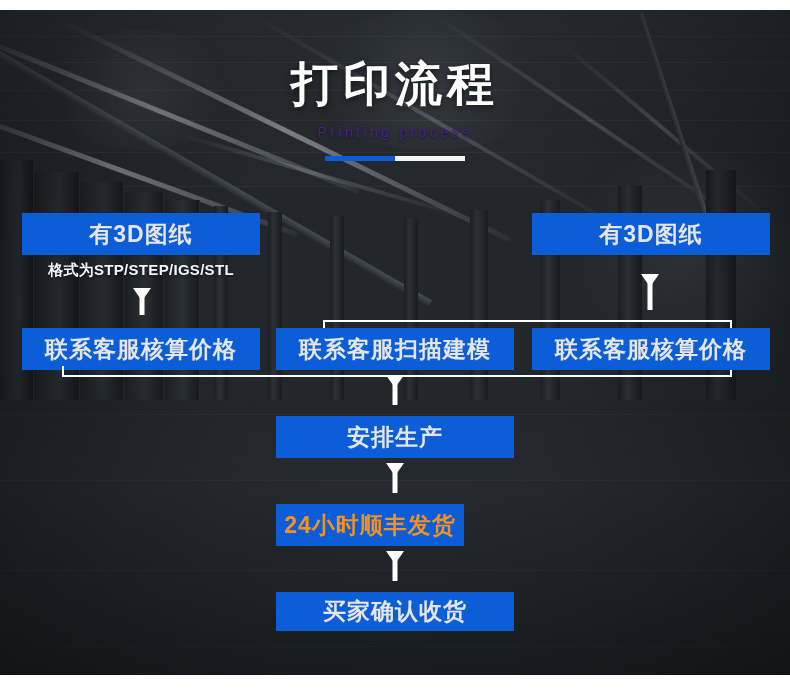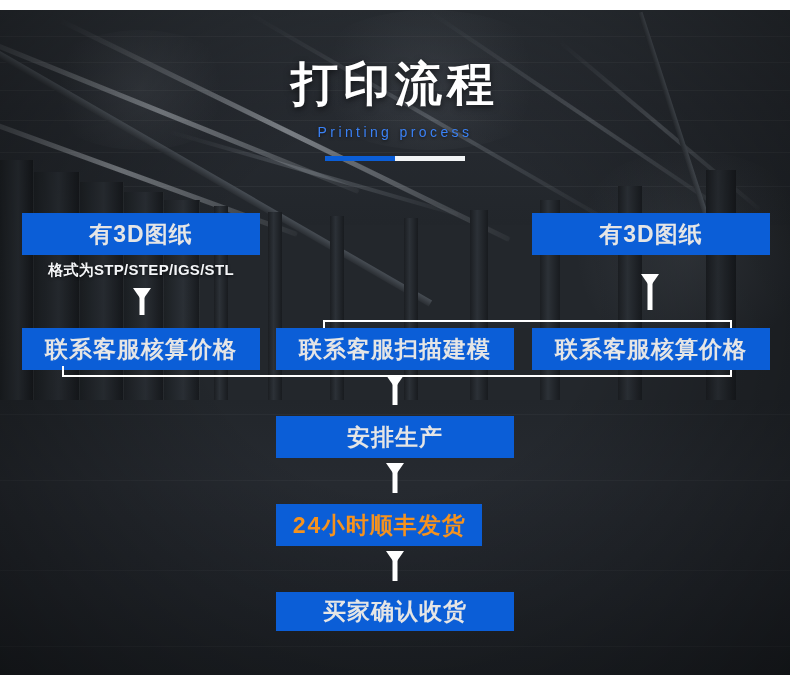--- a/index.html
+++ b/index.html
@@ -86,21 +86,21 @@
 
   
   .head{ position:absolute; left:0; top:0; width:790px; text-align:center; }
   .title{
     font-size:47px; font-weight:bold; color:#ffffff;
     letter-spacing:5px; line-height:1;
     text-shadow:0 2px 6px rgba(0,0,0,.6);
   }
   .subtitle{
     margin-top:17px;
-    font-size:14px; color:#3b82f6; letter-spacing:3.4px;
+    font-size:14px; color:#4c1d95; letter-spacing:3.4px;
     text-shadow:0 1px 3px rgba(0,0,0,.6);
   }
   .rulebar{
     margin:16px auto 0;
     width:140px; height:5px;
     display:flex;
   }
   .rulebar .seg-blue{ width:50%; height:100%; background:#0b5ed7; }
   .rulebar .seg-white{ width:50%; height:100%; background:#f2f4f6; }
 
@@ -250,21 +250,21 @@
     <div class="head"></div>
   </div>
 
   <div class="box" style="left:276px; top:416px; width:238px; height:42px;">安排生产</div>
 
   <div class="arrow" style="left:383px; top:463px; width:24px; height:41px;">
     <div class="shaft" style="height:30px;"></div>
     <div class="head"></div>
   </div>
 
-  <div class="box accent" style="left:276px; top:504px; width:206px; height:42px;font-family:Liberation Mono, monospace;">24小时顺丰发货</div>
+  <div class="box accent" style="left:276px; top:504px; width:188px; height:42px;">24小时顺丰发货</div>
 
   <div class="arrow" style="left:383px; top:551px; width:24px; height:41px;">
     <div class="shaft" style="height:30px;"></div>
     <div class="head"></div>
   </div>
 
   <div class="box" style="left:276px; top:592px; width:238px; height:39px;">买家确认收货</div>
 
 </div>
 

